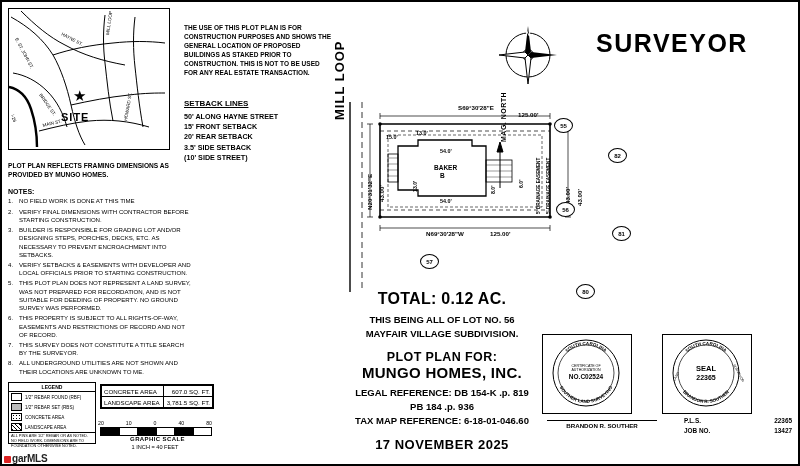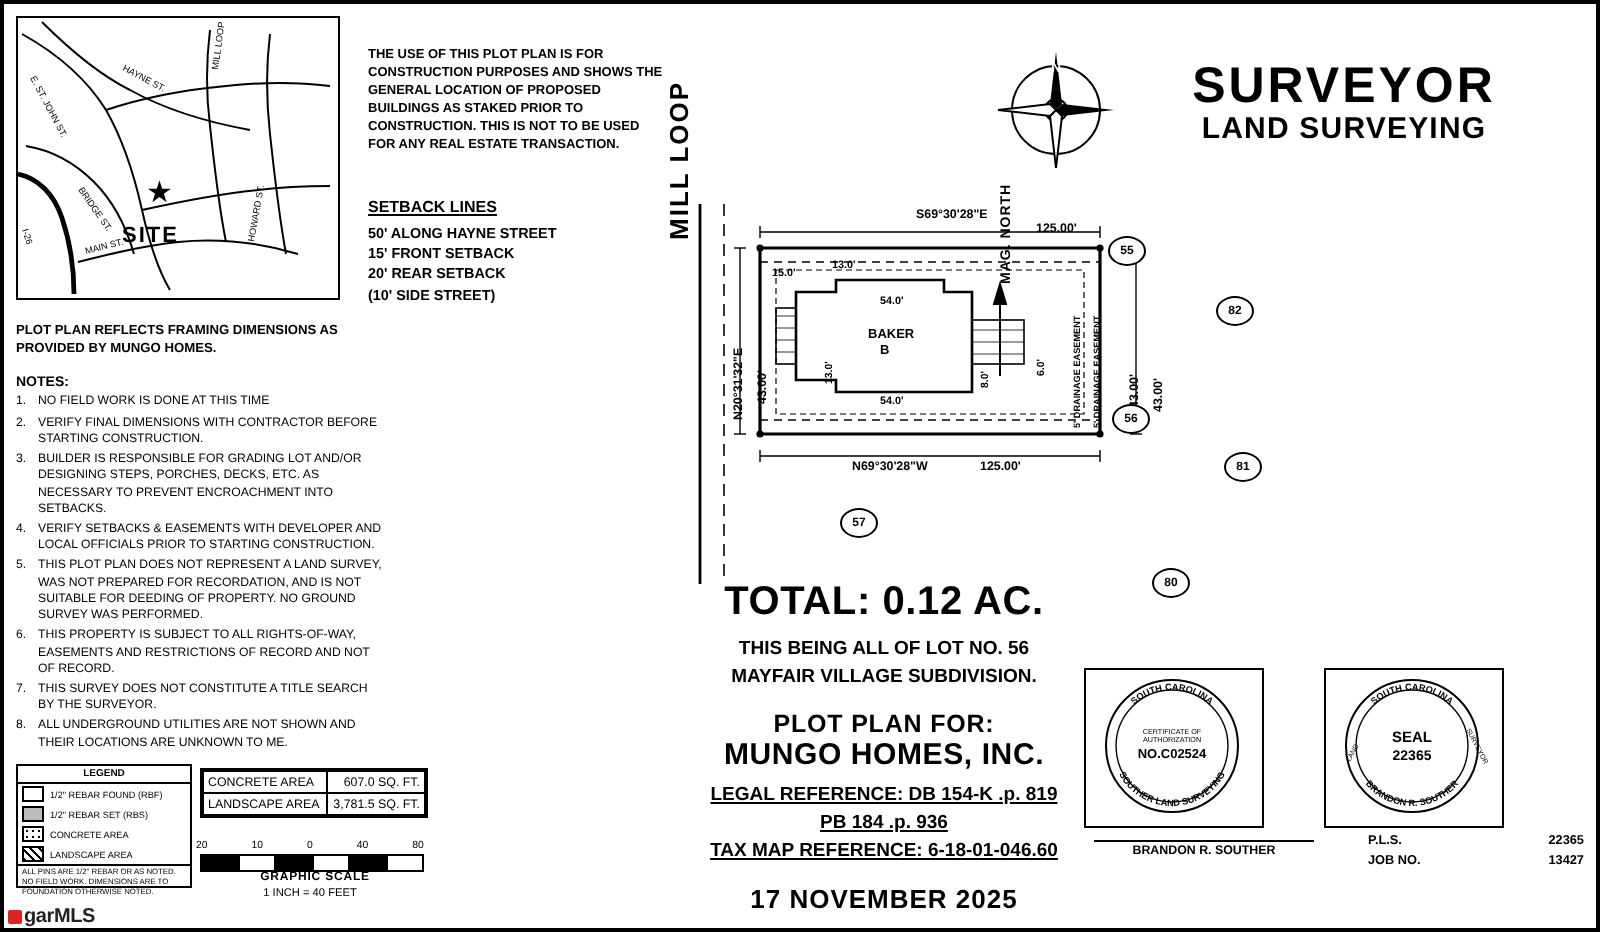--- a/index.html
+++ b/index.html
@@ -114,26 +114,26 @@
   #millloop{
     left:330px;top:118px;
     font-size:13px;font-weight:bold;letter-spacing:1px;
   }
   #magnorth{
     left:498px;top:140px;font-size:7px;font-weight:bold;letter-spacing:.5px;
   }
 
   
   #totals{left:280px;top:288px;width:320px;text-align:center;}
-  #totals .tot{font-size:20px;font-weight:bold;letter-spacing:.3px;}
+  #totals .tot{font-size:16px;font-weight:bold;letter-spacing:.3px;}
   #totals .l1{font-size:9.5px;font-weight:bold;margin-top:5px;line-height:1.45;}
   #totals .pf{font-size:12.5px;font-weight:bold;margin-top:9px;letter-spacing:.4px;}
   #totals .mh{font-size:15px;font-weight:bold;letter-spacing:.3px;line-height:1.2;}
   #totals .cty{font-size:11px;font-weight:bold;margin-top:4px;}
-  #totals .ref{font-size:9.5px;font-weight:bold;margin-top:4px;line-height:1.5;text-decoration:underline;}
+  #totals .ref{font-size:9.5px;font-weight:bold;margin-top:4px;line-height:1.5;}
   #totals .date{font-size:13px;font-weight:bold;margin-top:9px;letter-spacing:.5px;}
 
   
   .seal{
     position:absolute;width:88px;height:78px;border:1px solid #000;
   }
   #seal1{left:540px;top:332px;}
   #seal2{left:660px;top:332px;}
   .sealtxt{font-size:4.6px;font-weight:bold;text-anchor:middle;}
 
@@ -254,20 +254,21 @@
     <div id="gs-eq">1 INCH = 40 FEET</div>
   </div>
 
   <div class="abs" id="usetext">THE USE OF THIS PLOT PLAN IS FOR CONSTRUCTION PURPOSES AND SHOWS THE GENERAL LOCATION OF PROPOSED BUILDINGS AS STAKED PRIOR TO CONSTRUCTION. THIS IS NOT TO BE USED FOR ANY REAL ESTATE TRANSACTION.</div>
 
   <div class="abs" id="setbacks">
     <div class="t">SETBACK LINES</div>
     <div>50' ALONG HAYNE STREET</div>
     <div>15' FRONT SETBACK</div>
     <div>20' REAR SETBACK</div>
+    <div>3.5' SIDE SETBACK</div>
     <div>(10' SIDE STREET)</div>
   </div>
 
   <div class="abs" id="compass">
     <svg width="62" height="62" viewBox="0 0 62 62">
       <circle cx="31" cy="31" r="22" fill="none" stroke="#000" stroke-width="1"></circle>
       <circle cx="31" cy="31" r="5.5" fill="none" stroke="#000" stroke-width="1"></circle>
       <polygon points="31,2 34,28 31,31 28,28" fill="#000"></polygon>
       <polygon points="31,60 34,34 31,31 28,34" fill="#fff" stroke="#000"></polygon>
       <polygon points="2,31 28,34 31,31 28,28" fill="#fff" stroke="#000"></polygon>
@@ -275,21 +276,20 @@
       <polygon points="11,11 29,29 31,31 13,13" fill="#000"></polygon>
       <polygon points="51,11 33,29 31,31 49,13" fill="#000"></polygon>
       <polygon points="11,51 29,33 31,31 13,49" fill="#000"></polygon>
       <polygon points="51,51 33,33 31,31 49,49" fill="#000"></polygon>
       <text x="31" y="12" text-anchor="middle" font-size="7" font-weight="bold" font-family="Liberation Sans, sans-serif" fill="#fff">N</text>
     </svg>
   </div>
 
   <div class="abs" id="company">
     <div class="c1">SURVEYOR</div>
-    <div class="c2">LAND SURVEYING</div>
   </div>
 
   <div class="abs" id="survey">
     <svg width="480" height="190" viewBox="0 0 480 190">
 
       <g stroke="#000" fill="none">
         <line x1="28" y1="0" x2="28" y2="190" stroke-width="1.4"></line>
         <line x1="40" y1="0" x2="40" y2="190" stroke-width="0.8" stroke-dasharray="6 4"></line>
       </g>
 

